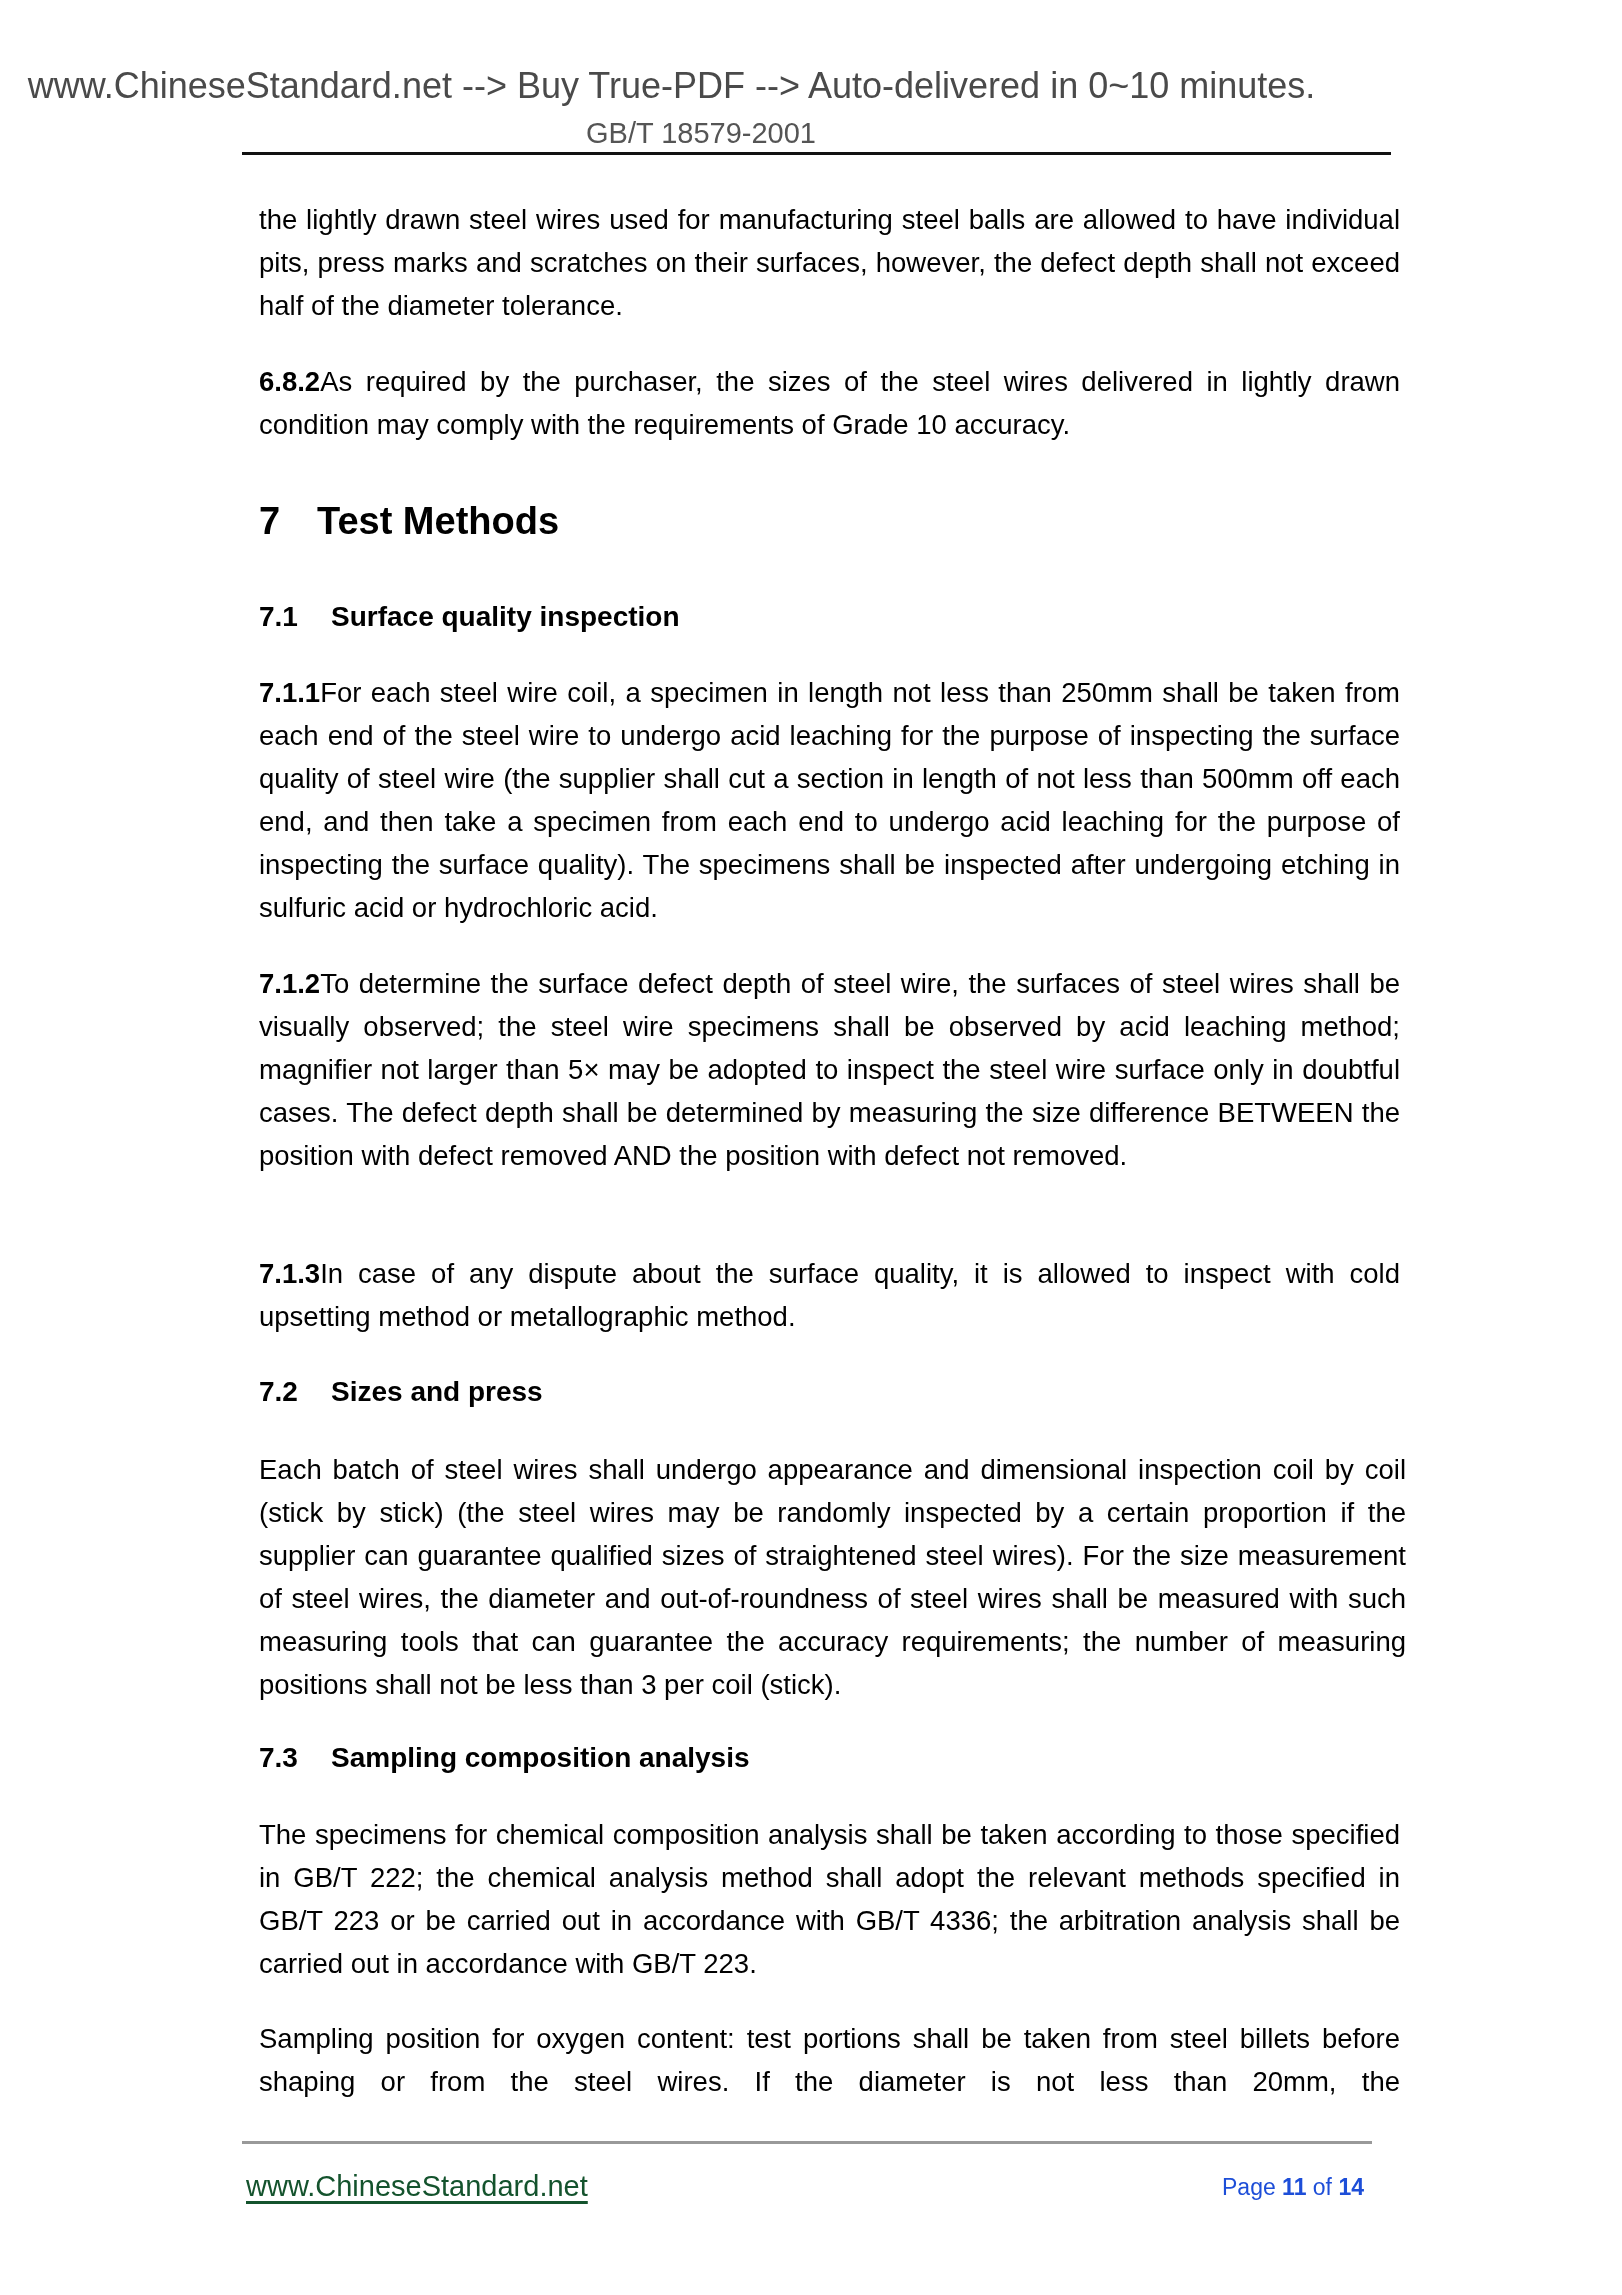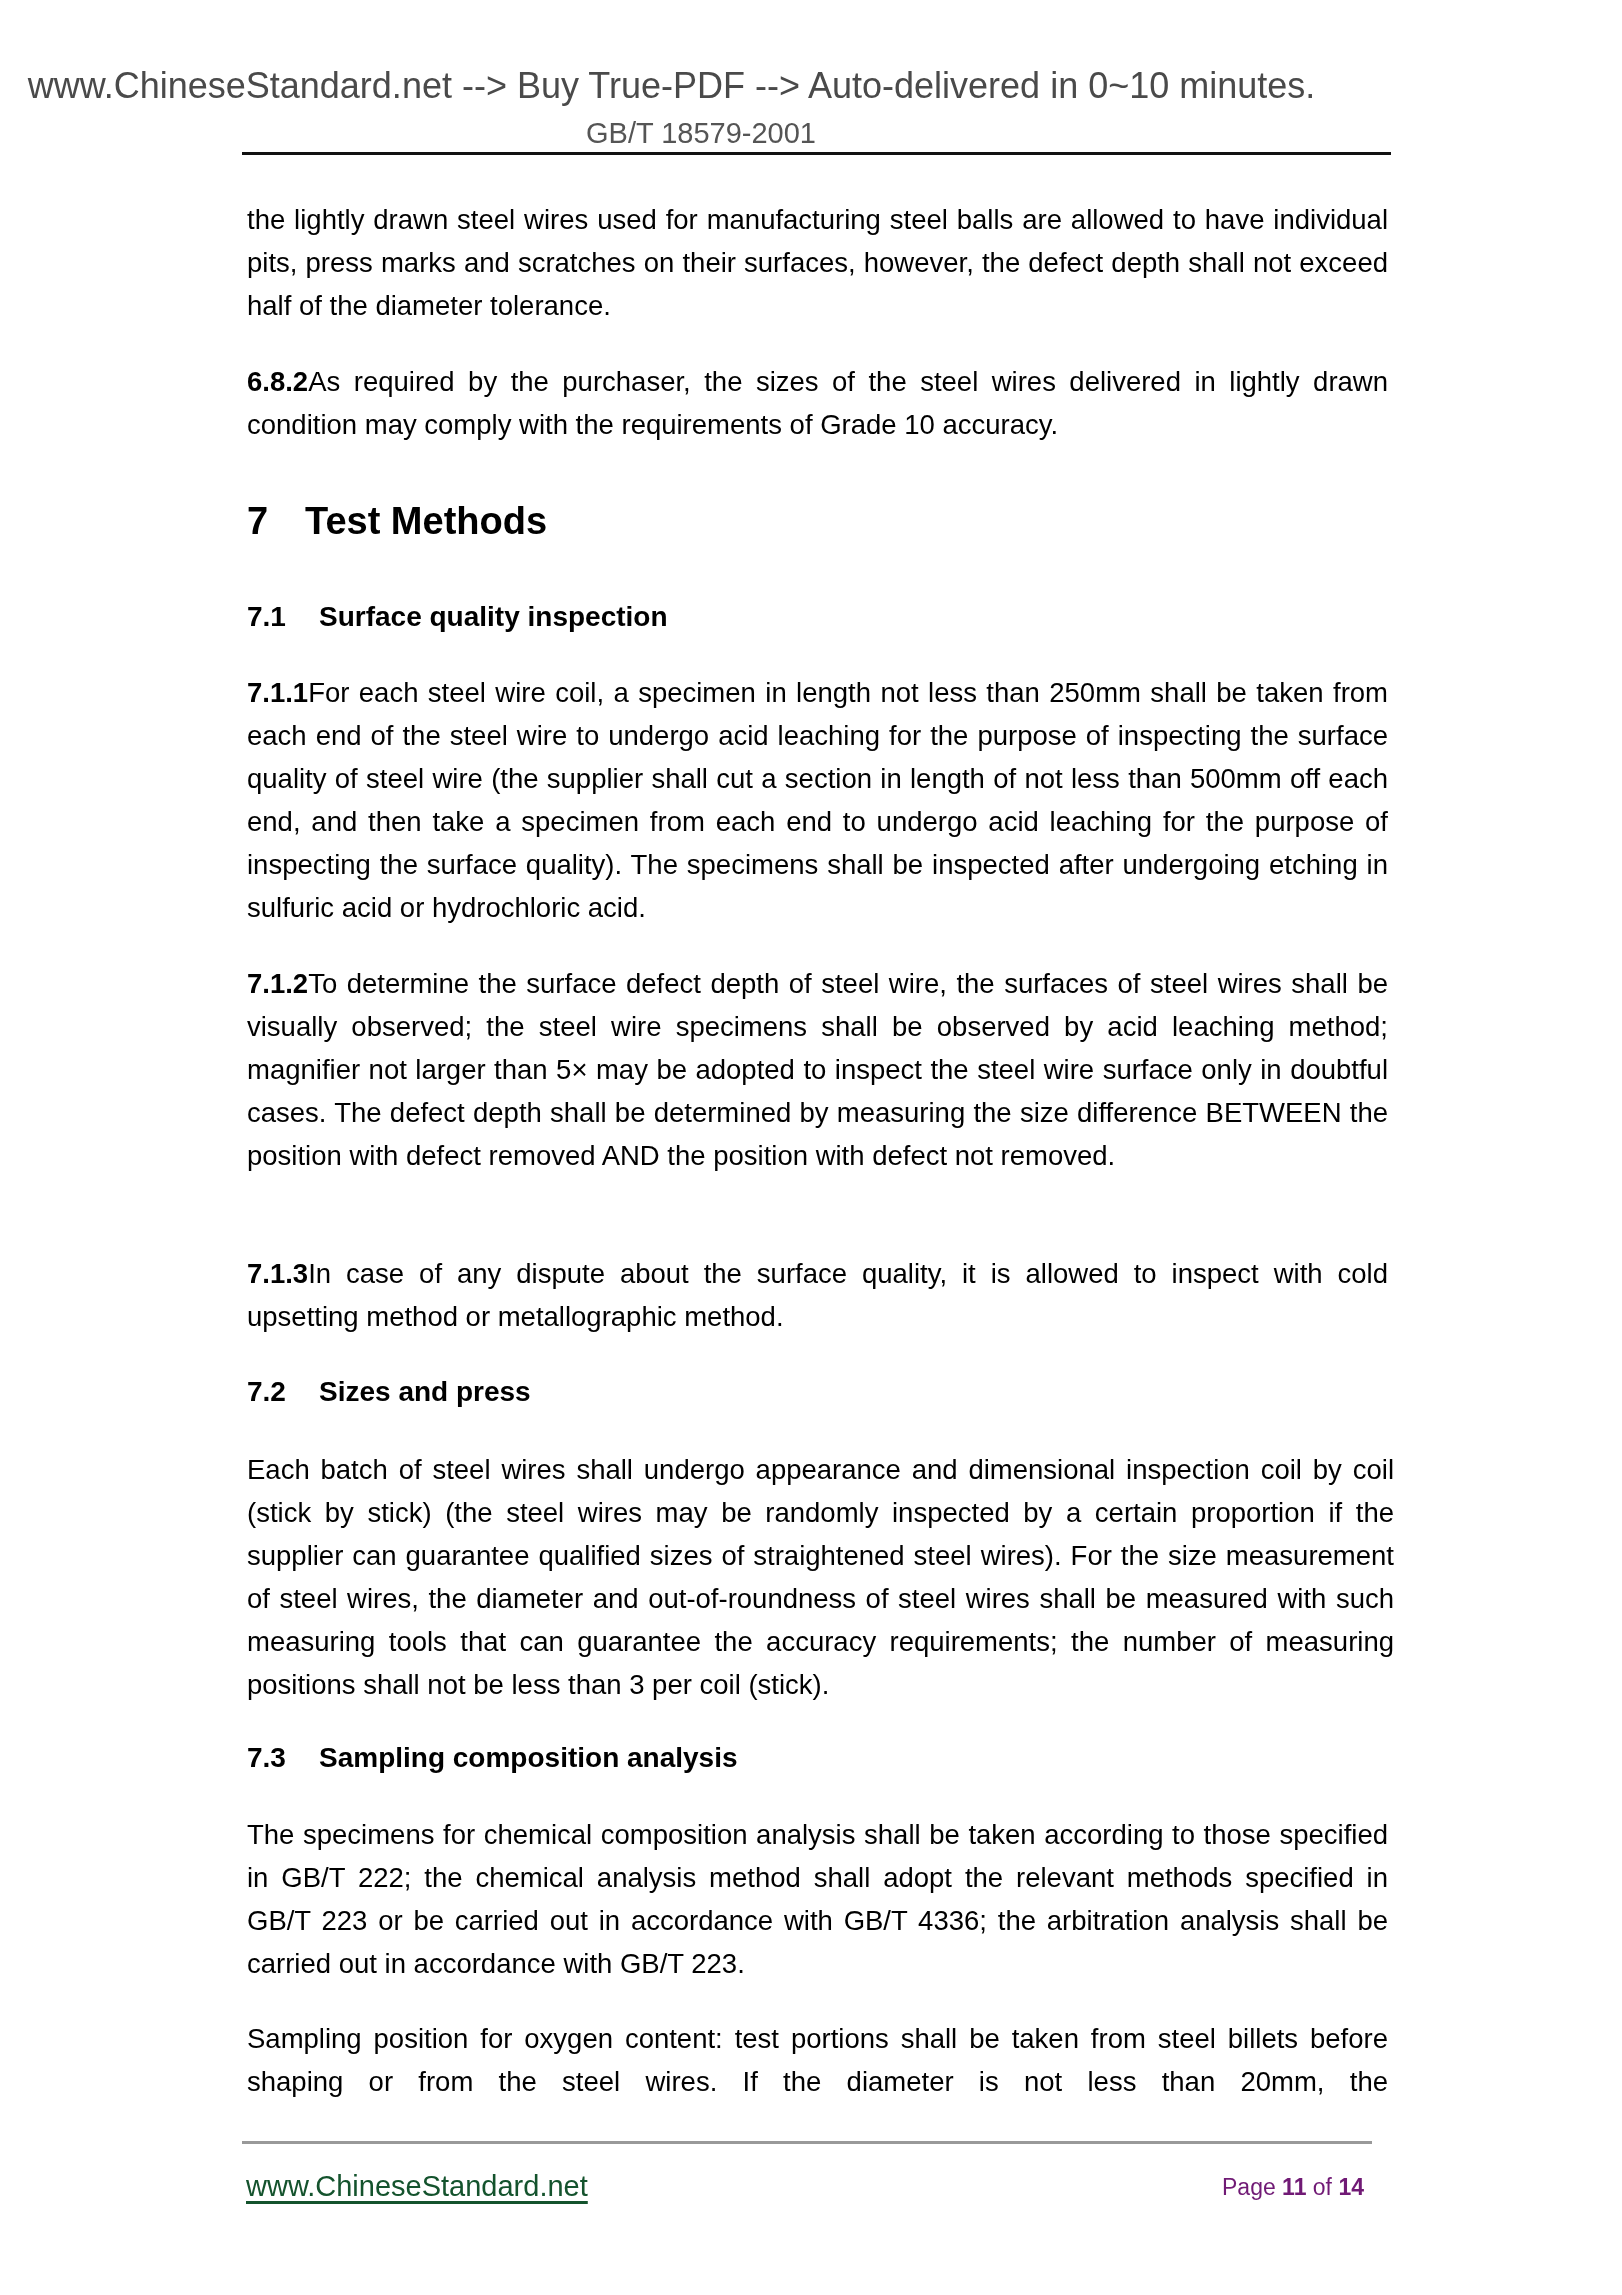--- a/index.html
+++ b/index.html
@@ -4,31 +4,31 @@
 <style>
   html, body { margin: 0; padding: 0; background: #ffffff; }
   body { width: 1623px; height: 2295px; position: relative; overflow: hidden;
          font-family: "Liberation Sans", sans-serif; color: #000; }
   .hdr-top { position: absolute; left: 0; width: 1343px; top: 65px; text-align: center;
              font-size: 36px; line-height: 42px; color: #4a4a4a; white-space: nowrap; }
   .hdr-code { position: absolute; left: 0; width: 1402px; top: 117px; text-align: center;
               font-size: 29px; line-height: 33px; color: #555; }
   .hdr-rule { position: absolute; left: 242px; width: 1149px; top: 152px; height: 2.5px; background: #111; }
   .content { position: absolute; left: 247px; width: 1141px; top: 0; }
-  .blk { position: absolute; left: 0; width: 1141px; }
+  .blk { position: absolute; left: 12px; width: 1141px; }
   .p { font-size: 27.5px; line-height: 43px; text-align: justify; text-align-last: left; margin: 0; }
   .num { font-weight: bold; }
   .h1 { font-size: 38px; font-weight: bold; line-height: 47px; margin: 0; }
   .h1 .n { display: inline-block; width: 58px; }
   .h2 { font-size: 28px; font-weight: bold; line-height: 38px; margin: 0; }
   .h2 .n { display: inline-block; width: 72px; }
   .ftr-rule { position: absolute; left: 242px; width: 1130px; top: 2141px; height: 2.5px; background: #999; }
   .ftr-link { position: absolute; left: 246px; top: 2168px; font-size: 29px; line-height: 37px;
               color: #14532d; text-decoration: underline; text-decoration-thickness: 2.5px; text-underline-offset: 5px; }
-  .ftr-page { position: absolute; right: 259px; top: 2171px; font-size: 23px; line-height: 33px; color: #701a75; }
+  .ftr-page { position: absolute; right: 259px; top: 2171px; font-size: 23px; line-height: 33px; color: #1d4ed8; }
   .ftr-page b { font-weight: bold; }
 </style>
 </head>
 <body>
 
 <div class="hdr-top">www.ChineseStandard.net --&gt; Buy True-PDF --&gt; Auto-delivered in 0~10 minutes.</div>
 <div class="hdr-code">GB/T 18579-2001</div>
 <div class="hdr-rule"></div>
 
 <div class="content">

